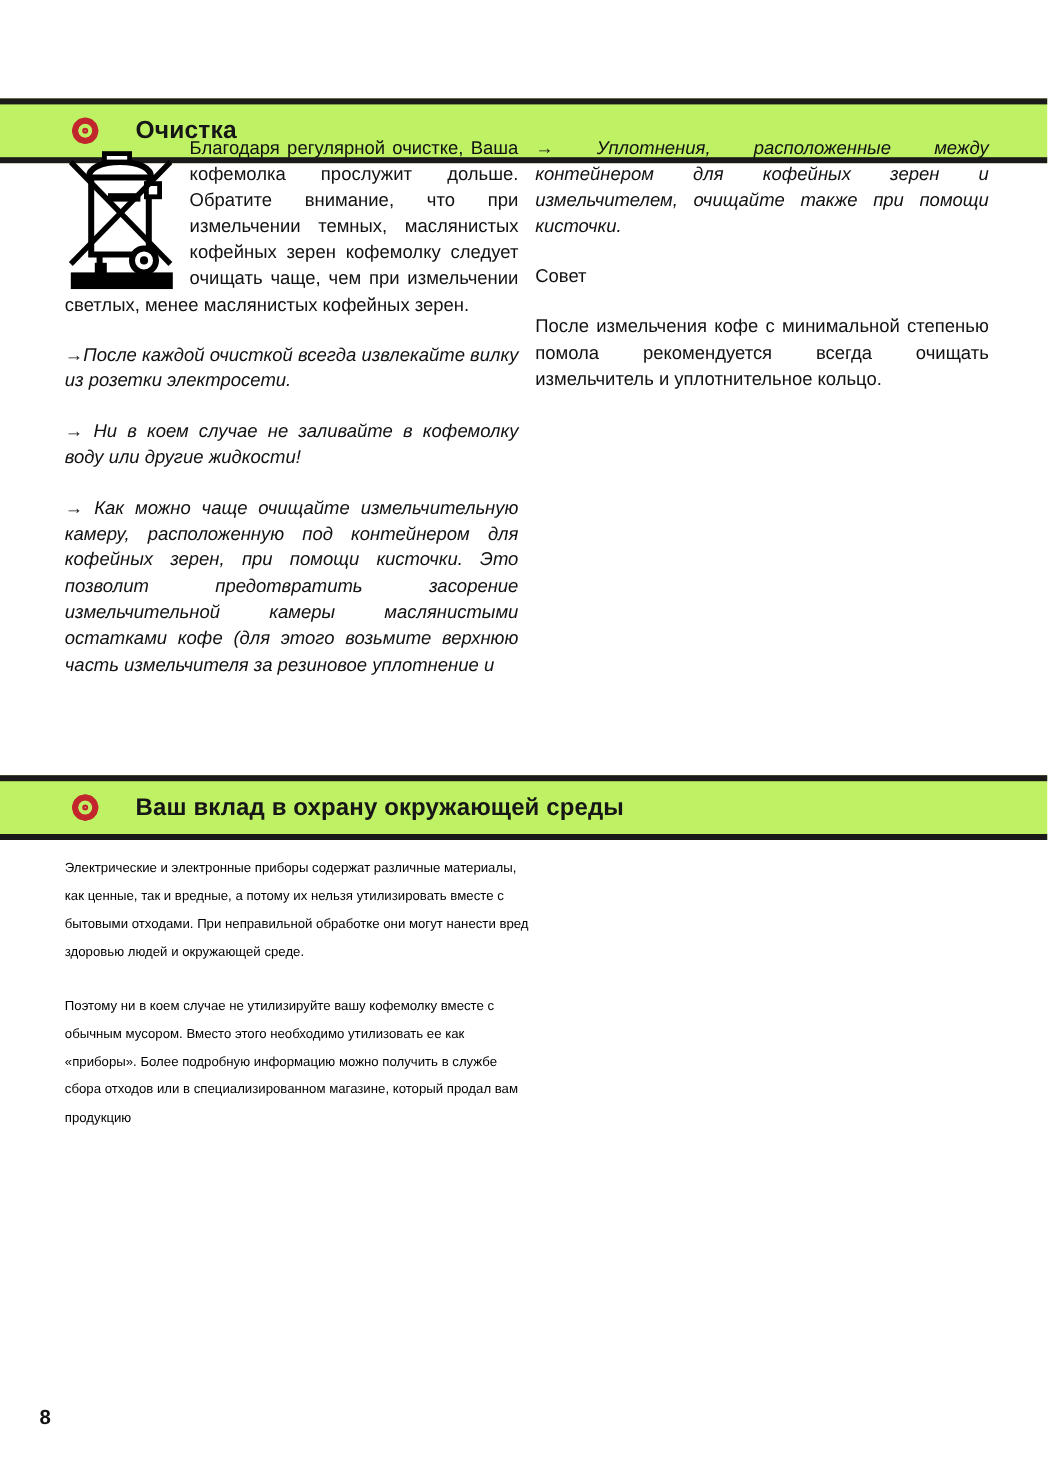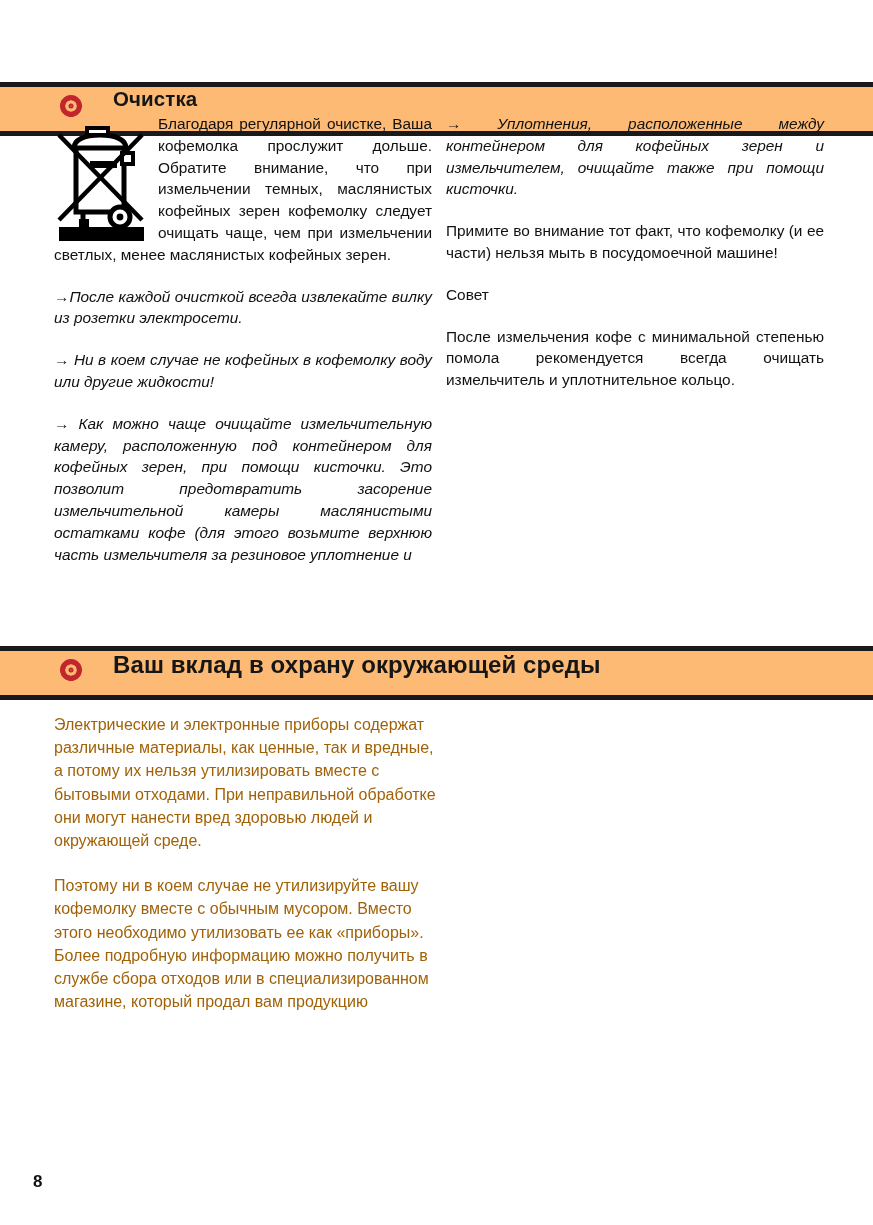--- a/index.html
+++ b/index.html
@@ -23,38 +23,39 @@
   
   .section-header {
     position: absolute;
     left: 0;
     width: 873px;
     box-sizing: border-box;
     border-top: 5px solid #1a1a1a;
     border-bottom: 5px solid #1a1a1a;
     height: 54px;
     display: flex;
-    background: #fdba74;
+    align-items: center;
+    background: #bef264;
   }
   .section-header .logo {
     margin-left: 52px;
     width: 38px;
     height: 38px;
     flex: 0 0 auto;
     display: block;
   }
   .section-header .section-title {
     font-size: 20.5px;
     font-weight: bold;
     letter-spacing: 0.1px;
     color: #161616;
     white-space: nowrap;
   }
   .section-header.first .section-title { margin-left: 23px; }
-  .section-header.second .section-title { margin-left: 23px; font-size: 24px; }
+  .section-header.second .section-title { margin-left: 23px; font-size: 20px; }
 
   
   .cleaning-body {
     position: absolute;
     left: 0;
     top: 113px;
     width: 723px;
     height: 495px;
   }
   .col {
@@ -92,24 +93,24 @@
     line-height: 21.8px;
     font-size: 15.4px;
   }
 
   
   .env-body {
     position: absolute;
     left: 54px;
     top: 713px;
     width: 390px;
-    font-size: 16px;
+    font-size: 11px;
     line-height: 23.2px;
     text-align: left;
-    color: #a16207;
+    color: #000000;
   }
   .env-body p { margin: 0 0 22px 0; }
   .env-body p:last-child { margin-bottom: 16px; }
 
   
   .page-number {
     position: absolute;
     left: 33px;
     top: 1172px;
     font-size: 17px;
@@ -166,27 +167,26 @@
             <path d="M5 20 L88 105" stroke-width="4.5"></path>
             <path d="M88 20 L5 105" stroke-width="4.5"></path>
           </g>
 
           <rect x="5" y="112" width="85" height="14" fill="#000"></rect>
         </svg>
       </div>
 
       <p>Благодаря регулярной очистке, Ваша кофемолка прослужит дольше. Обратите внимание, что при измельчении темных, маслянистых кофейных зерен кофемолку следует очищать чаще, чем при измельчении светлых, менее маслянистых кофейных зерен.</p>
       <p class="arrow-para">→После каждой очисткой всегда извлекайте вилку из розетки электросети.</p>
-      <p class="arrow-para">→ Ни в коем случае не кофейных в кофемолку воду или другие жидкости!</p>
+      <p class="arrow-para">→ Ни в коем случае не заливайте в кофемолку воду или другие жидкости!</p>
       <p class="arrow-para">→ Как можно чаще очищайте измельчительную камеру, расположенную под контейнером для кофейных зерен, при помощи кисточки. Это позволит предотвратить засорение измельчительной камеры маслянистыми остатками кофе (для этого возьмите верхнюю часть измельчителя за резиновое уплотнение и</p>
     </div>
 
     <div class="col right">
       <p class="arrow-para">→   Уплотнения, расположенные между контейнером для кофейных зерен и измельчителем, очищайте также при помощи кисточки.</p>
-      <p>Примите во внимание тот факт, что кофемолку (и ее части) нельзя мыть в посудомоечной машине!</p>
       <p class="tip-title">Совет</p>
       <p>После измельчения кофе с минимальной степенью помола рекомендуется всегда очищать измельчитель и уплотнительное кольцо.</p>
     </div>
   </div>
 
   <div class="section-header second" style="top:646px;">
     <svg class="logo" viewBox="0 0 40 40">
       <g fill="none" stroke="#C1272D" stroke-width="2.1">
         <ellipse cx="20" cy="20" rx="7.2" ry="10.6" transform="rotate(0 20 20)"></ellipse>
         <ellipse cx="20" cy="20" rx="7.2" ry="10.6" transform="rotate(60 20 20)"></ellipse>

